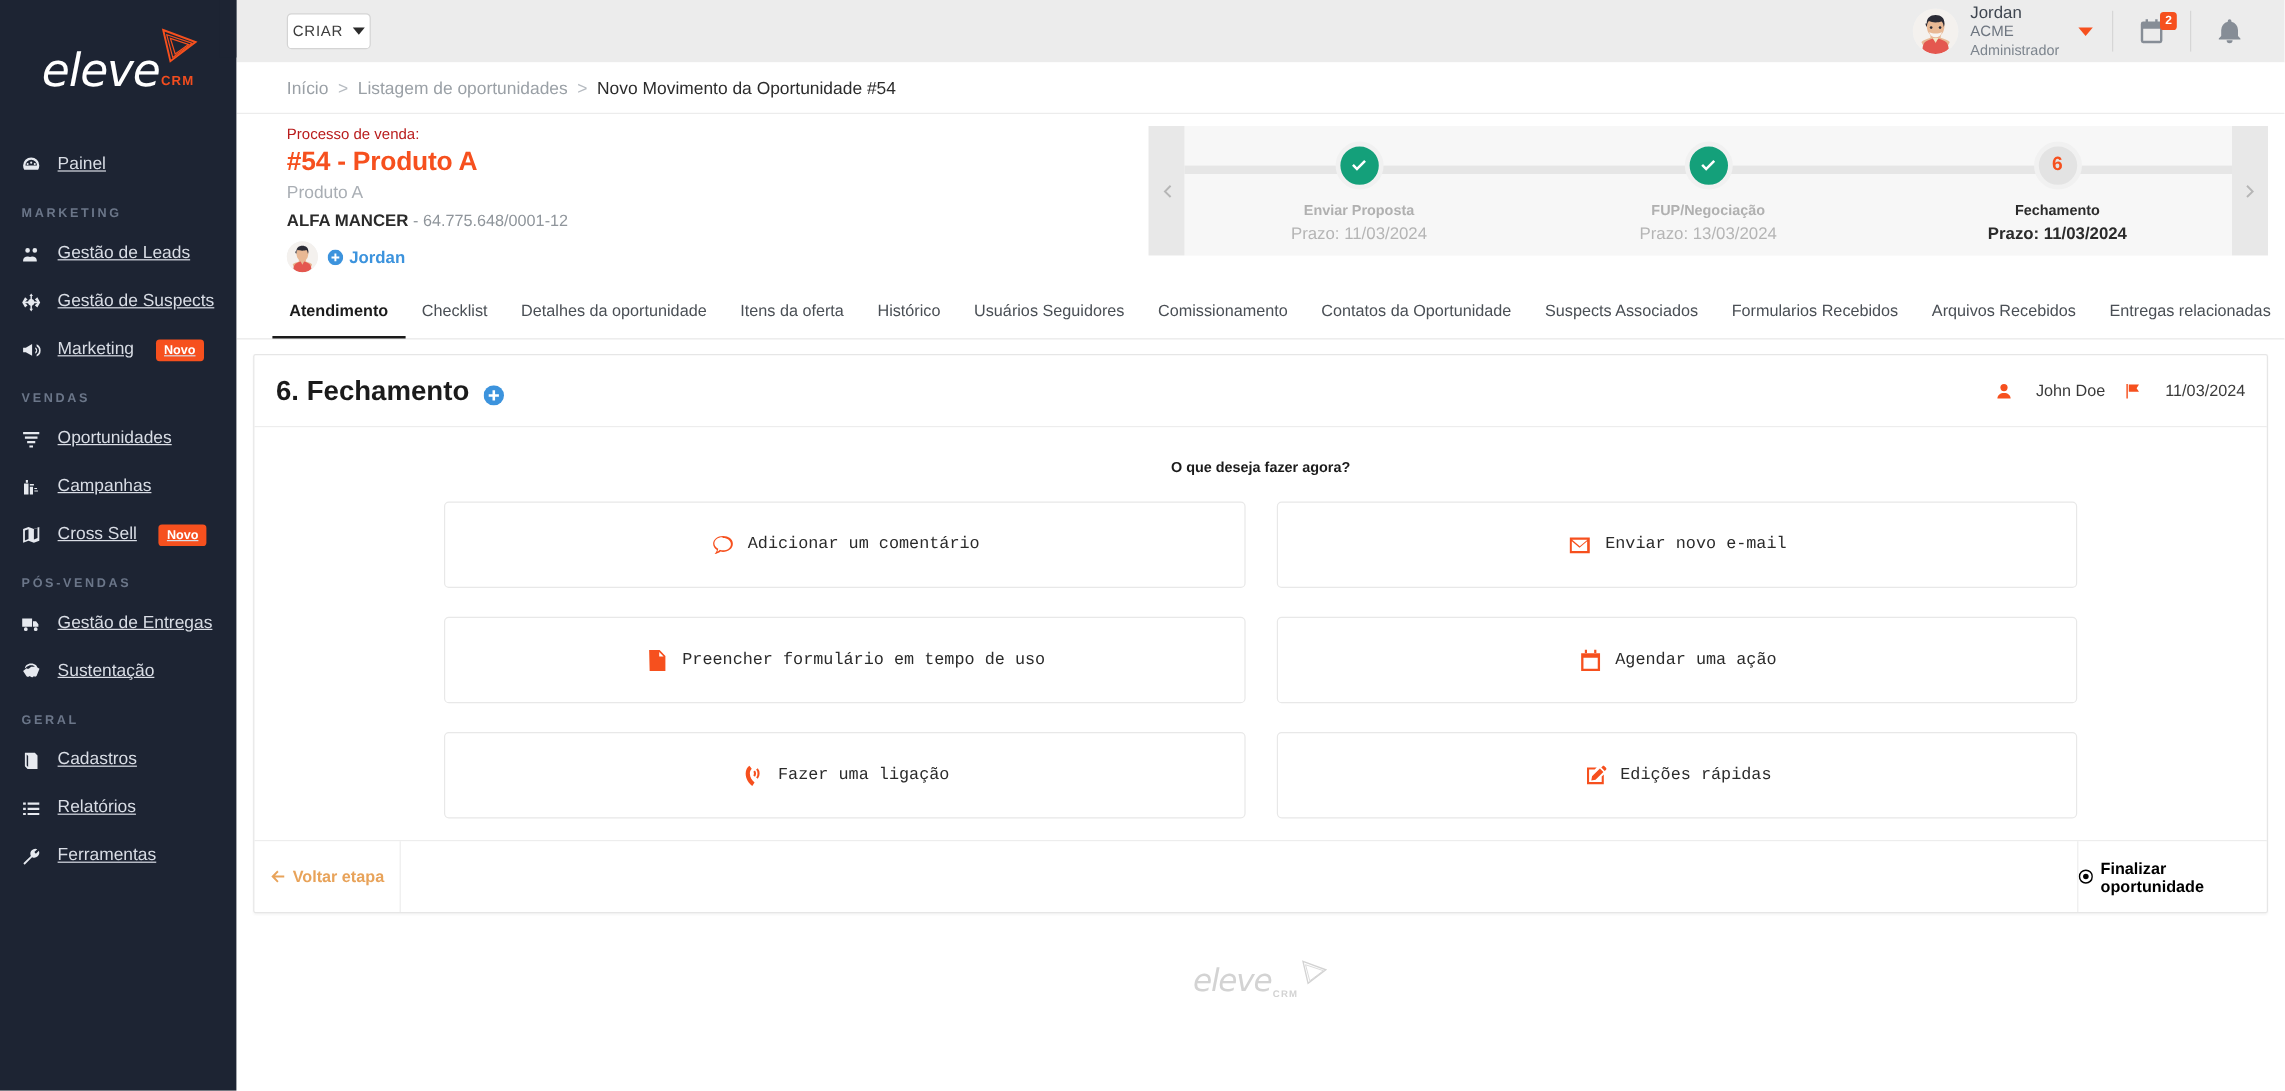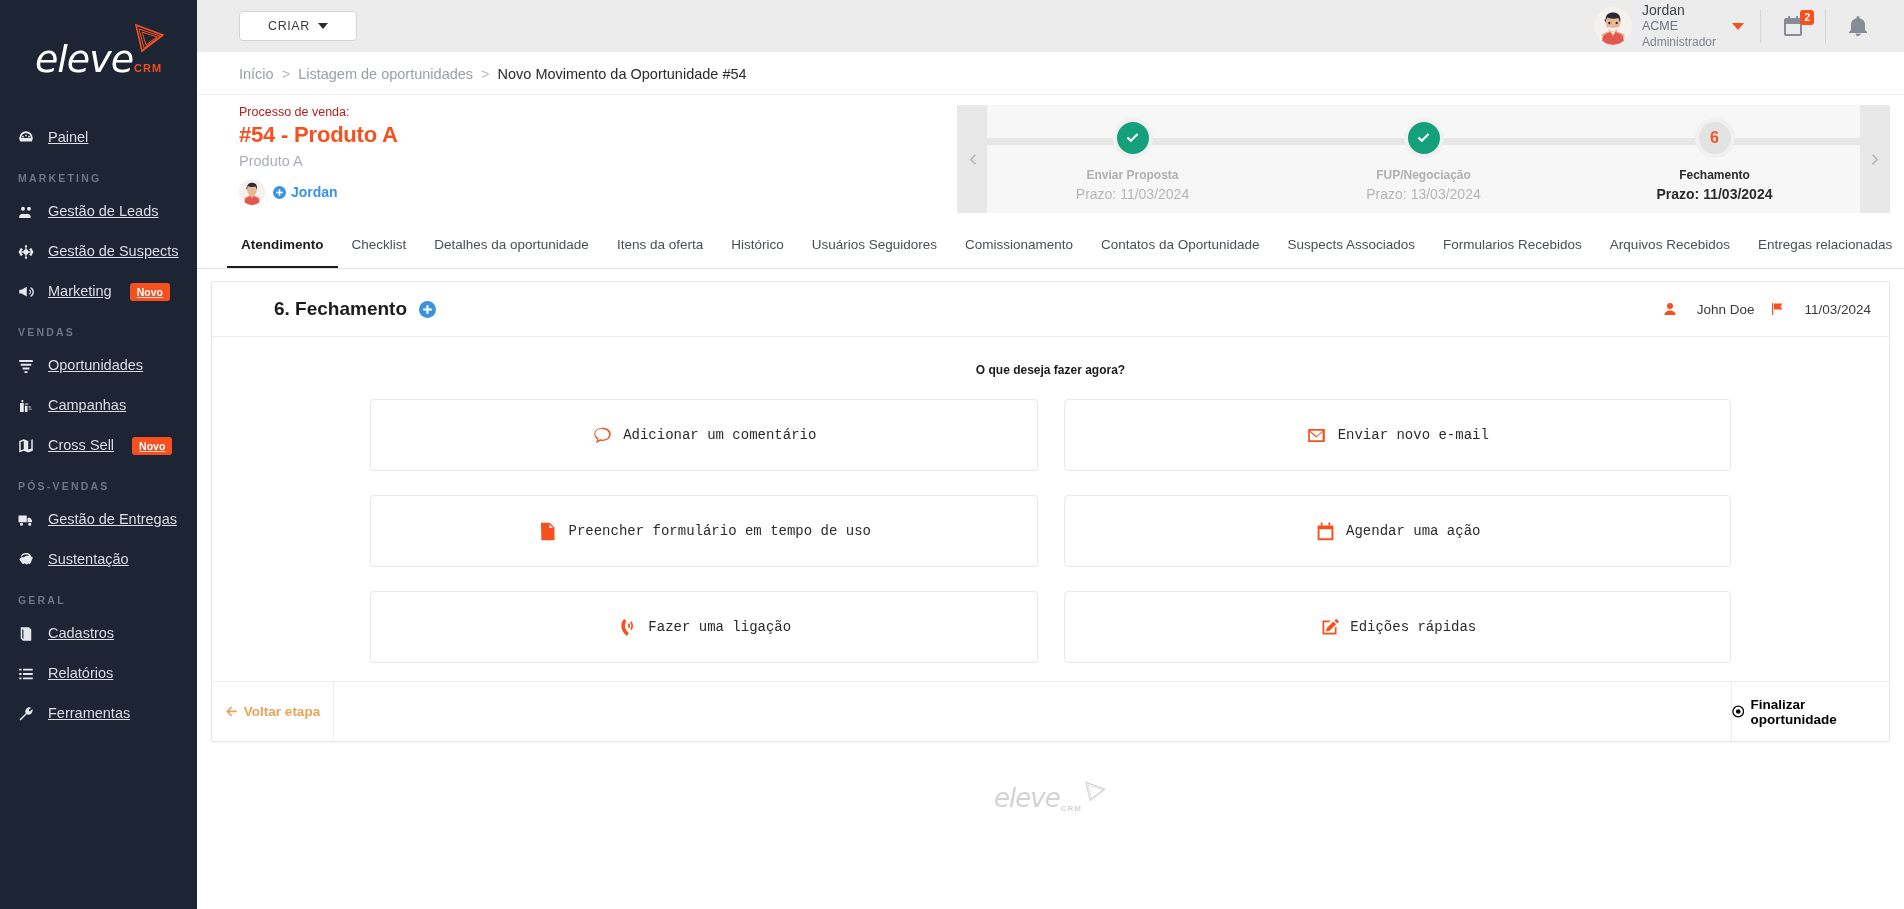--- a/index.html
+++ b/index.html
@@ -56,21 +56,21 @@
 
   
   .main { flex: 1; height: 909px; display: flex; flex-direction: column; background: #fff; overflow: hidden; }
 
   .topbar {
     height: 52px; background: #ececec; display: flex; align-items: center;
     justify-content: space-between; padding: 0 14px 0 42px; flex: 0 0 52px;
   }
   .criar-btn {
     background: #fff; border: 1px solid #d4d4d4; border-radius: 4px;
-    padding: 7px 28px; font-size: 12.5px; color: #3c3c3c; letter-spacing: .6px;
+    padding: 7px 4px; font-size: 12.5px; color: #3c3c3c; letter-spacing: .6px;
     display: flex; align-items: center; gap: 8px; cursor: pointer; font-weight: 500;
   }
   .caret { width: 0; height: 0; border-left: 5px solid transparent; border-right: 5px solid transparent; border-top: 6px solid #2b2b2b; }
   .topbar-right { display: flex; align-items: center; height: 100%; }
   .user-block { display: flex; align-items: center; gap: 10px; padding-right: 16px; cursor: pointer; }
   .avatar {
     width: 38px; height: 38px; border-radius: 50%; overflow: hidden;
     background: #f2f2f2; flex: 0 0 38px;
   }
   .user-lines { line-height: 1.25; }
@@ -152,21 +152,21 @@
   
   .panel-wrap { padding: 12px 14px 0 14px; background: #fff; }
   .panel {
     border: 1px solid #e6e6e6; border-radius: 2px; background: #fff;
     box-shadow: 0 1px 2px rgba(0,0,0,.04);
   }
   .panel-head {
     display: flex; align-items: center; justify-content: space-between;
     padding: 16px 18px; border-bottom: 1px solid #ededed;
   }
-  .panel-title { display: flex; align-items: center; gap: 12px; font-size: 19px; font-weight: 700; color: #1b1b1b; margin-left: 44px; }
+  .panel-title { display: flex; align-items: center; gap: 12px; font-size: 23px; font-weight: 700; color: #1b1b1b; }
   .plus-circle { width: 17px; height: 17px; cursor: pointer; }
   .plus-circle svg { width: 17px; height: 17px; fill: #3c93dd; }
   .panel-meta { display: flex; align-items: center; gap: 16px; font-size: 13.5px; color: #3b3b3b; }
   .meta-item { display: flex; align-items: center; gap: 20px; }
   .meta-item svg { width: 14px; height: 14px; fill: #f6501e; }
 
   .panel-body { padding: 26px 22px 18px 22px; }
   .ask { text-align: center; font-size: 12px; font-weight: 700; color: #1b1b1b; margin-bottom: 22px; }
   .card-grid { display: grid; grid-template-columns: repeat(2, 1fr); gap: 24px 26px; padding: 0 136px; font-family: Liberation Mono, monospace; }
   .act-card {
@@ -373,20 +373,24 @@
         <a>Listagem de oportunidades</a>
         <span class="bc-sep">&gt;</span>
         <span class="cur">Novo Movimento da Oportunidade #54</span>
       </div>
 
       <div class="headrow">
         <div class="headleft">
           <div class="proc-label">Processo de venda:</div>
           <div class="proc-title">#54 - Produto A</div>
           <div class="proc-prod">Produto A</div>
+          <div class="proc-company">
+            <b>ALFA MANCER</b>
+            <span>- 64.775.648/0001-12</span>
+          </div>
           <div class="owner-row">
             <div class="owner-av">
               <svg viewBox="0 0 26 26" width="26" height="26">
                 <circle cx="13" cy="13" r="13" fill="#f4f1ee"></circle>
                 <path d="M13 5c-3.4 0-5.2 2.2-5 5.2.1 1.5.4 2.7.8 3.6.3.7.8 1.1 1.2 1.6l.1 1.6c-2.3.7-4.3 1.4-5.2 2.4C6.6 24 9.6 26 13 26s6.4-2 8.1-6.6c-.9-1-2.9-1.7-5.2-2.4l.1-1.6c.4-.5.9-.9 1.2-1.6.4-.9.7-2.1.8-3.6.2-3-1.6-5.2-5-5.2z" fill="#e8b894"></path>
                 <path d="M8 8.5C8 5.4 10 3.7 13 3.7s5 1.7 5 4.8c0 .8-.2 1.6-.5 2-.1-1.5-.5-2.5-1.1-3.1-1.6.6-5.4.8-7.3-.2-.6.7-1 1.7-1.2 3.3-.3-.4-.9-1.2-.9-2z" fill="#2b2b35"></path>
                 <path d="M6.7 19.4C7.7 18.4 9.7 17.6 11.6 17l1.4 2.7 1.4-2.7c1.9.6 3.9 1.4 4.9 2.4.6.8 1 2 1.2 3.5-1.8 1.9-4.3 3-7.5 3s-5.6-1.1-7.5-3c.2-1.5.6-2.7 1.2-3.5z" fill="#e4574f"></path>
               </svg>
             </div>
             <div class="owner-plus">

